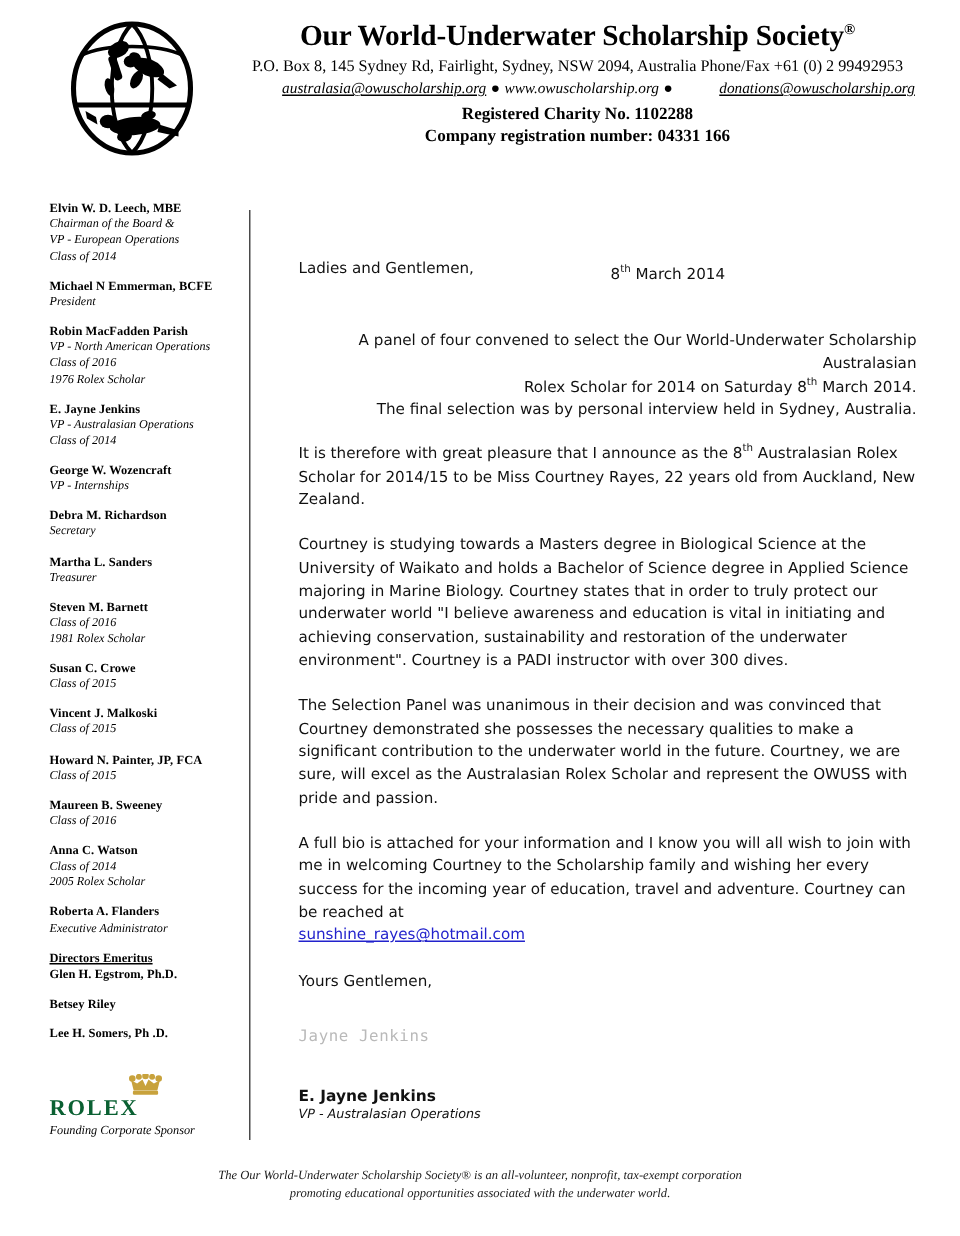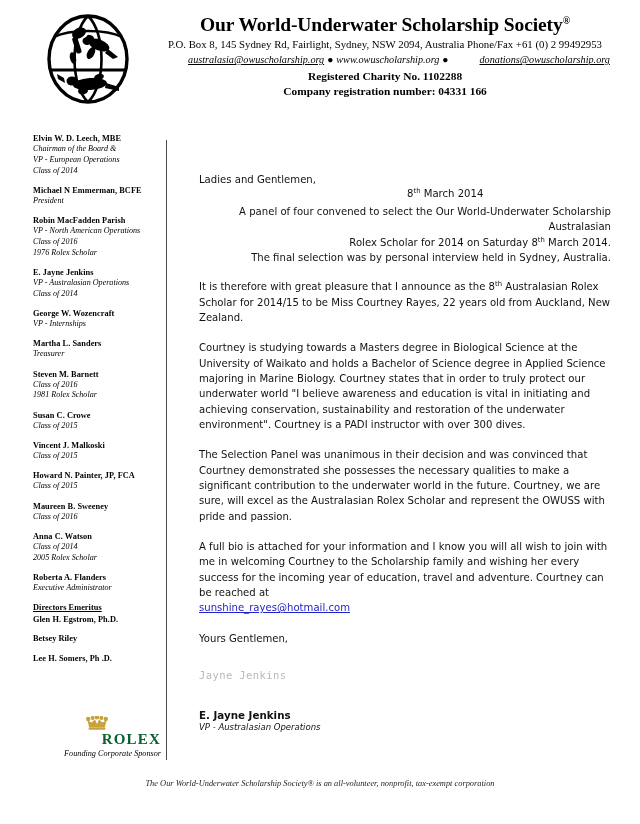--- a/index.html
+++ b/index.html
@@ -104,21 +104,21 @@
     line-height: 1.32;
   }
   .group-head { margin-bottom: 8.5px; }
 
   
   .rolex-block {
     position: absolute;
     left: 33px;
     top: 716px;
     width: 128px;
-    text-align: right;
+    text-align: left;
   }
   .rolex-crown {
     display: block;
     margin: 0 auto 1px auto;
   }
   .rolex-word {
     font-family: "Liberation Serif", serif;
     font-weight: bold;
     font-size: 15px;
     color: #0a6032;
@@ -139,29 +139,29 @@
     top: 172px;
     width: 412px;
     font-family: "DejaVu Sans", sans-serif;
     font-size: 10.1px;
     line-height: 1.52;
     color: #111;
   }
   .salutation-row {
     position: relative;
     height: 16px;
-    margin-bottom: 16px;
+    margin-bottom: 32px;
   }
   .salutation {
     position: absolute;
     left: 0; top: 0;
   }
   .letter-date {
     position: absolute;
-    left: 208px; top: 14px;
+    left: 208px; top: 4px;
     white-space: nowrap;
   }
   .para { margin-bottom: 15px; }
   .para.tight { margin-bottom: 14px; text-align: right; }
   sup {
     font-size: 0.68em;
     vertical-align: super;
     line-height: 0;
   }
   .email-link {
@@ -270,20 +270,24 @@
     <div class="person-role">1976 Rolex Scholar</div>
   </div>
   <div class="person">
     <div class="person-name">E. Jayne Jenkins</div>
     <div class="person-role">VP - Australasian Operations</div>
     <div class="person-role">Class of 2014</div>
   </div>
   <div class="person">
     <div class="person-name">George W. Wozencraft</div>
     <div class="person-role">VP - Internships</div>
+  </div>
+  <div class="person">
+    <div class="person-name">Debra M. Richardson</div>
+    <div class="person-role">Secretary</div>
   </div>
   <div class="person">
     <div class="person-name">Martha L. Sanders</div>
     <div class="person-role">Treasurer</div>
   </div>
   <div class="person">
     <div class="person-name">Steven M. Barnett</div>
     <div class="person-role">Class of 2016</div>
     <div class="person-role">1981 Rolex Scholar</div>
   </div>
@@ -363,13 +367,14 @@
   <div class="para">Yours Gentlemen,</div>
 
   <div class="signature-script">Jayne Jenkins</div>
 
   <div class="sign-name">E. Jayne Jenkins</div>
   <div class="sign-role">VP - Australasian Operations</div>
 </div>
 
 <div class="footer">
   <div>The Our World-Underwater Scholarship Society® is an all-volunteer, nonprofit, tax-exempt corporation</div>
+  <div>promoting educational opportunities associated with the underwater world.</div>
 </div>
 
 </body></html>

